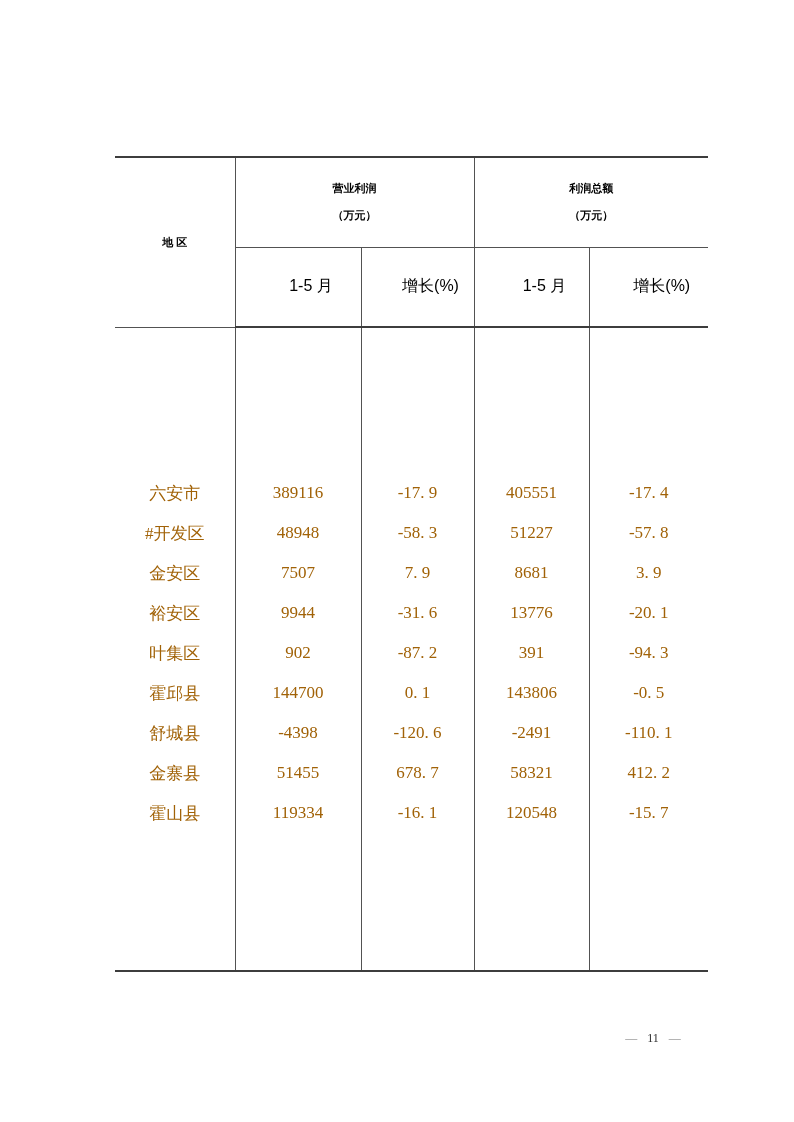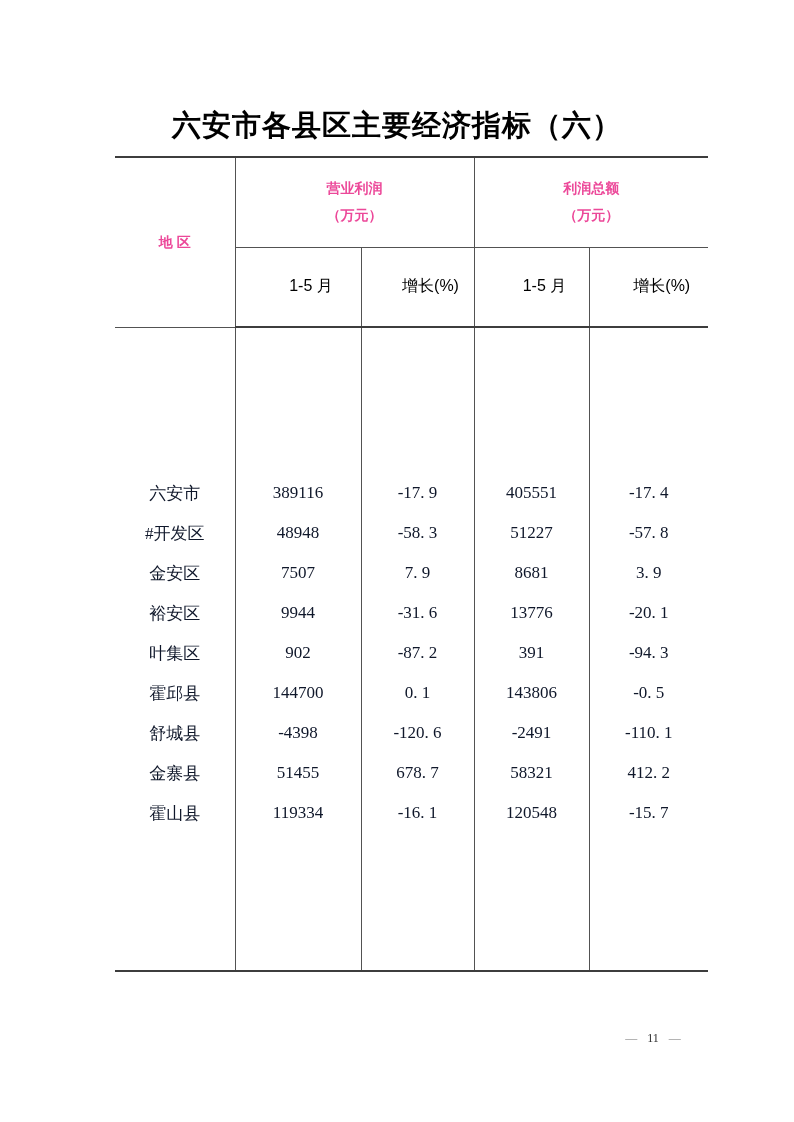--- a/index.html
+++ b/index.html
@@ -42,23 +42,23 @@
     text-align:center;
     vertical-align:middle;
   }
   .econ-table th:last-child, .econ-table td:last-child { border-right:0; }
 
   tr.group-row { height:90px; }
   tr.group-row th {
     border-bottom:1px solid #525252;
     font-family:"Liberation Sans","DejaVu Sans",sans-serif;
     font-weight:700;
-    font-size:14px;
+    font-size:11px;
     line-height:27px;
-    color:#ec4899;
+    color:#000000;
   }
   th.region-head {
     border-bottom:2px solid #3d3d3d;
     font-family:"Liberation Sans","DejaVu Sans",sans-serif;
     font-weight:700;
     font-size:17px;
     white-space:pre;
   }
   tr.sub-row { height:80px; }
   tr.sub-row th {
@@ -66,21 +66,21 @@
     font-family:"Liberation Sans","DejaVu Sans",sans-serif;
     font-weight:400;
     font-size:16px;
     color:#000;
     white-space:pre;
     padding-left:26px;
   }
   tbody td {
     font-family:"Liberation Serif","DejaVu Serif",serif;
     font-size:17px;
-    color:#0f172a;
+    color:#a16207;
     white-space:pre;
   }
   tr.spacer-top { height:146px; }
   tr.data-row { height:40px; }
   tr.spacer-bottom { height:138px; }
   tr.spacer-bottom td { border-bottom:2px solid #3d3d3d; }
 
   .page-number {
     position:absolute;
     top:1026px;
@@ -92,21 +92,20 @@
     line-height:24px;
   }
   .page-number .dash { color:#8f8f8f; }
   .page-number .num { color:#2e2e2e; margin:0 7px; }
 </style>
 </head>
 <body>
 
 <div class="page">
 
-  <div class="doc-title">六安市各县区主要经济指标（六）</div>
 
   <table class="econ-table">
     <colgroup>
       <col style="width:120px">
       <col style="width:126px">
       <col style="width:113px">
       <col style="width:115px">
       <col style="width:119px">
     </colgroup>
     <thead>

